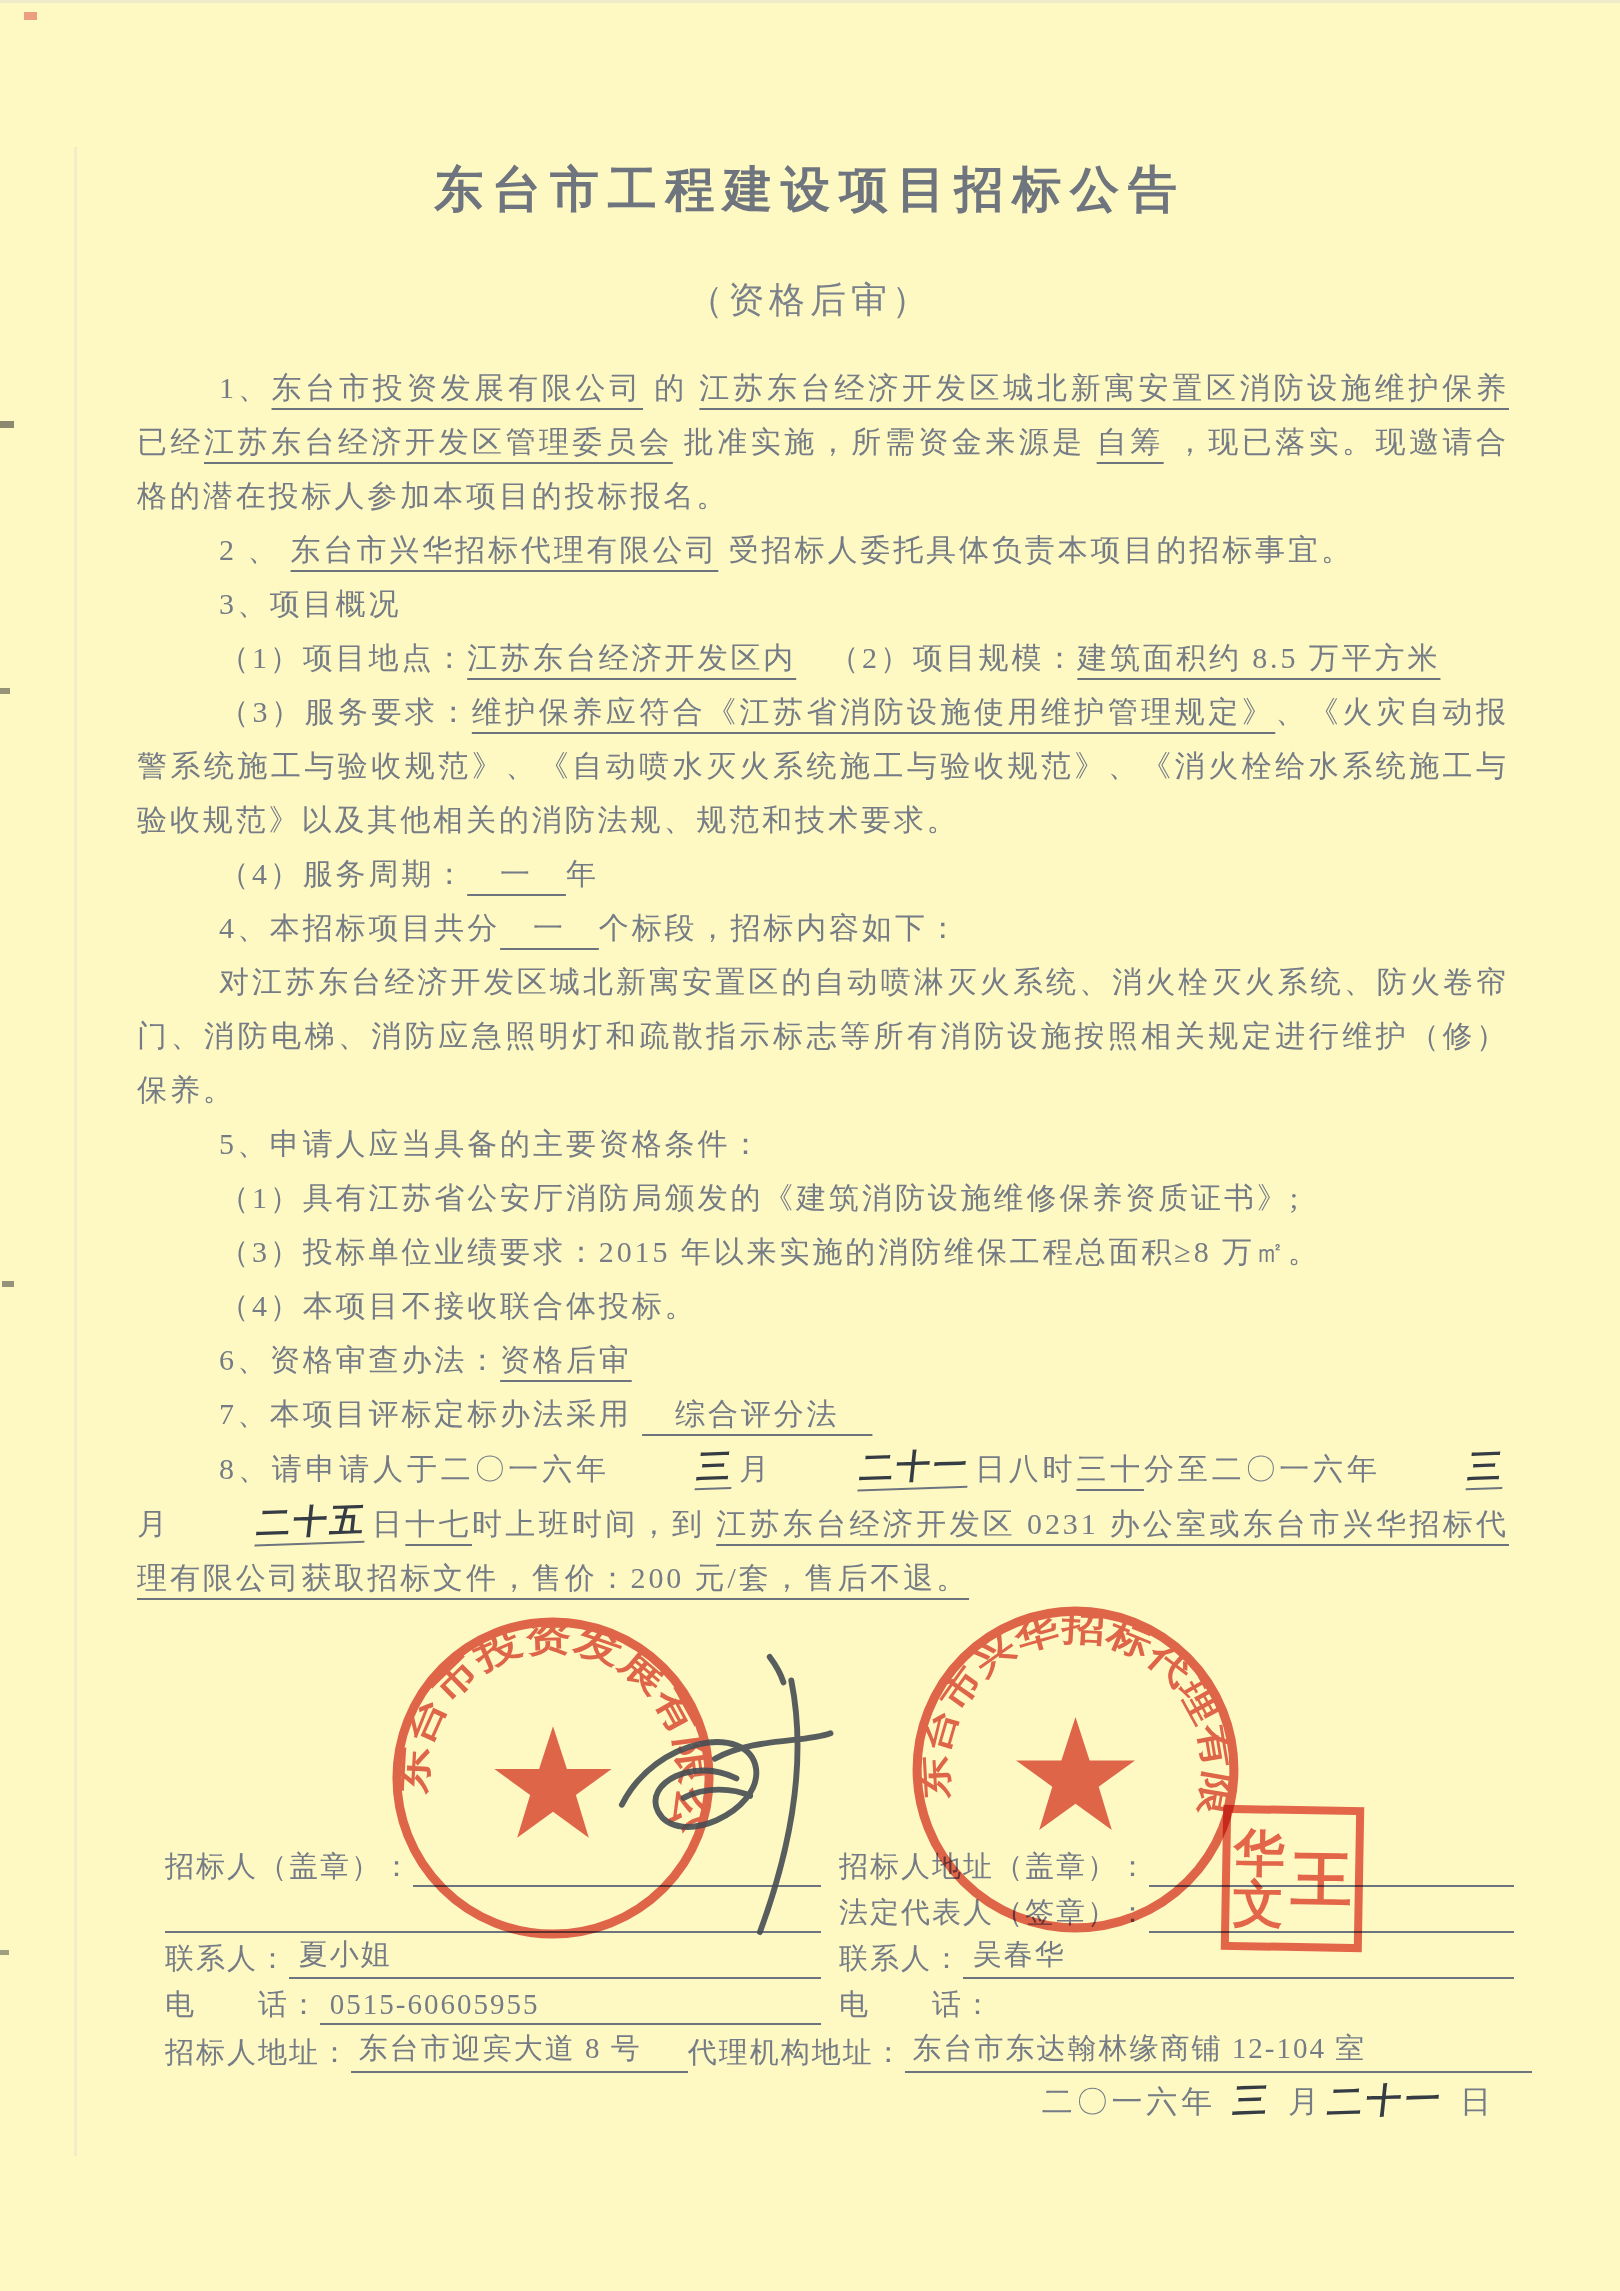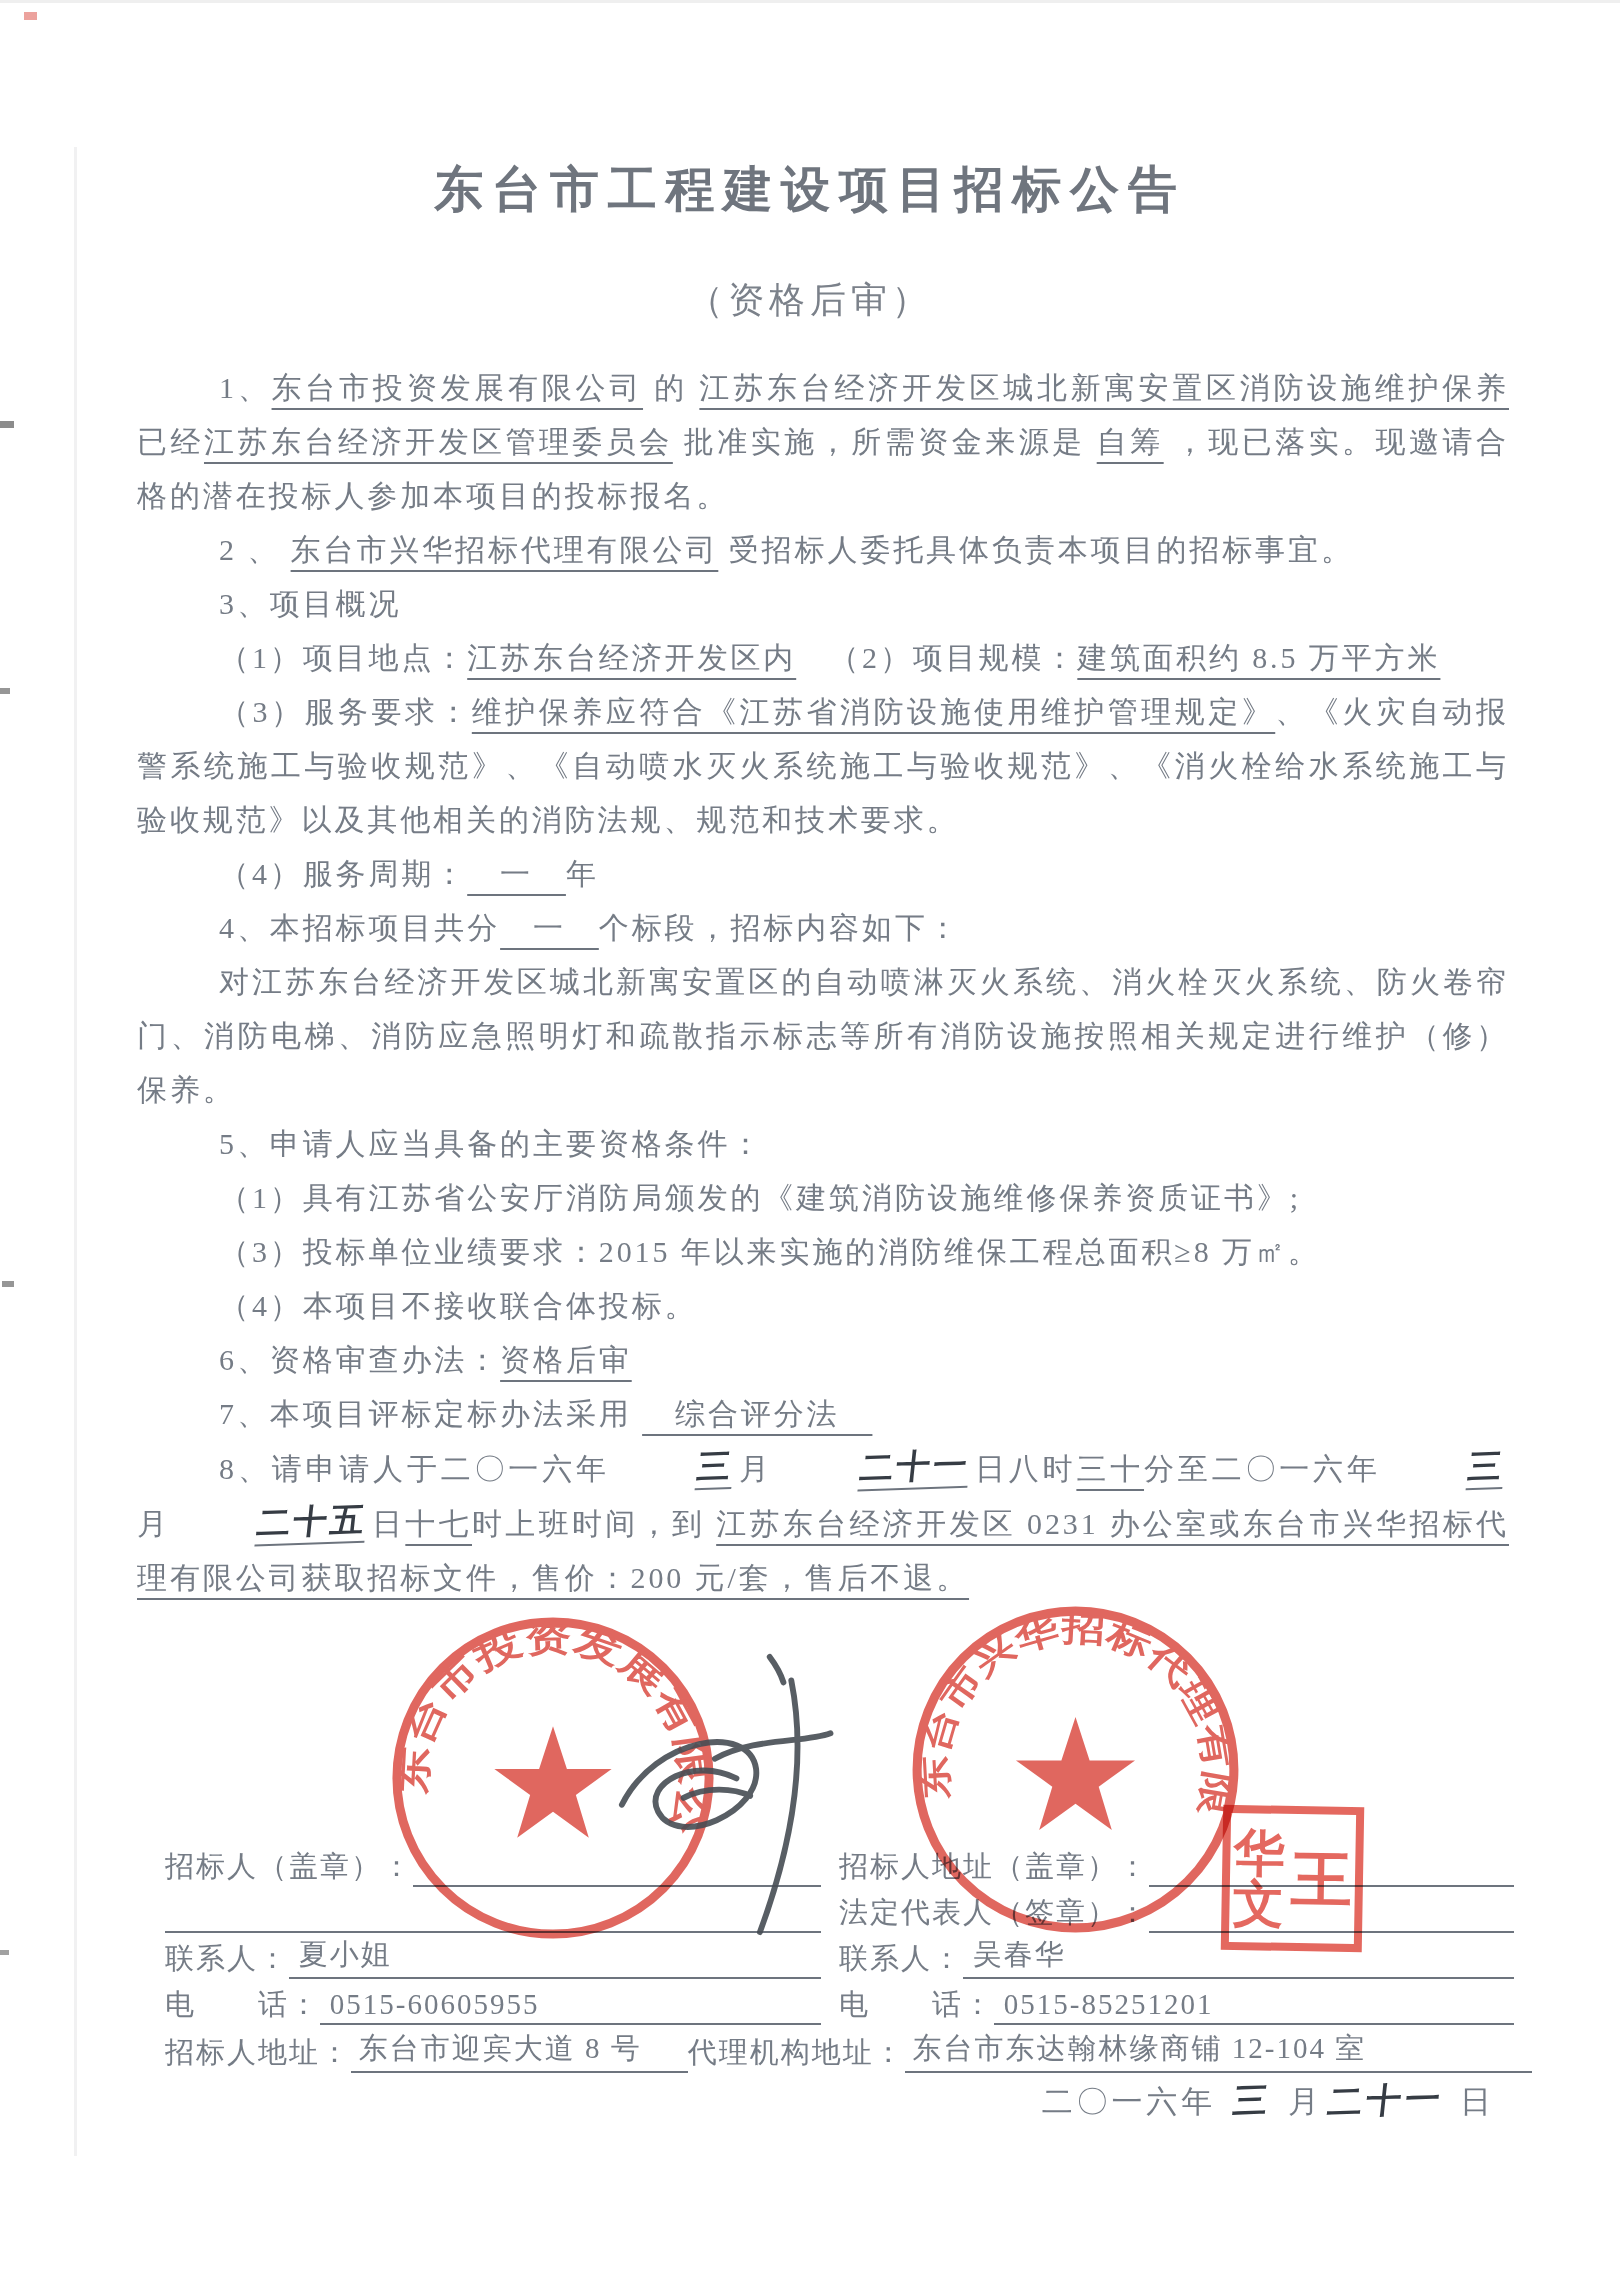--- a/index.html
+++ b/index.html
@@ -1,17 +1,17 @@
 <!DOCTYPE html>
 <html><head>
 <meta charset="utf-8">
 <style>
   html,body{margin:0;padding:0;background:#e9e9e7;}
   #page{
-    position:relative;width:1620px;height:2292px;background:#ffffff;
+    position:relative;width:1620px;height:2292px;background:#fef9c3;
     font-family:"Liberation Serif","DejaVu Serif",serif;overflow:hidden;
   }
   
   .doc-title{
     position:absolute;top:157px;left:0;width:100%;text-align:center;
     font-size:49px;font-weight:bold;color:#6f757e;letter-spacing:8.8px;
   }
   .doc-subtitle{
     position:absolute;top:276px;left:0;width:100%;text-align:center;
     font-size:36px;color:#7b818a;letter-spacing:4.9px;
@@ -121,21 +121,20 @@
           <div class="sig-row">
             <span class="sig-label">法定代表人（签章）：</span>
             <span class="sig-value"></span>
           </div>
           <div class="sig-row">
             <span class="sig-label">联系人：</span>
             <span class="sig-value">吴春华</span>
           </div>
           <div class="sig-row">
             <span class="sig-label">电　　话：</span>
-            <span class="sig-value">0515-85251201</span>
           </div>
         </div>
     </div>
     <div class="addr-row">
       <span class="sig-label">招标人地址：</span>
       <span class="addr-value-l">东台市迎宾大道 8 号</span>
       <span class="sig-label">代理机构地址：</span>
       <span class="addr-value-r">东台市东达翰林缘商铺 12-104 室</span>
     </div>
   </div>

